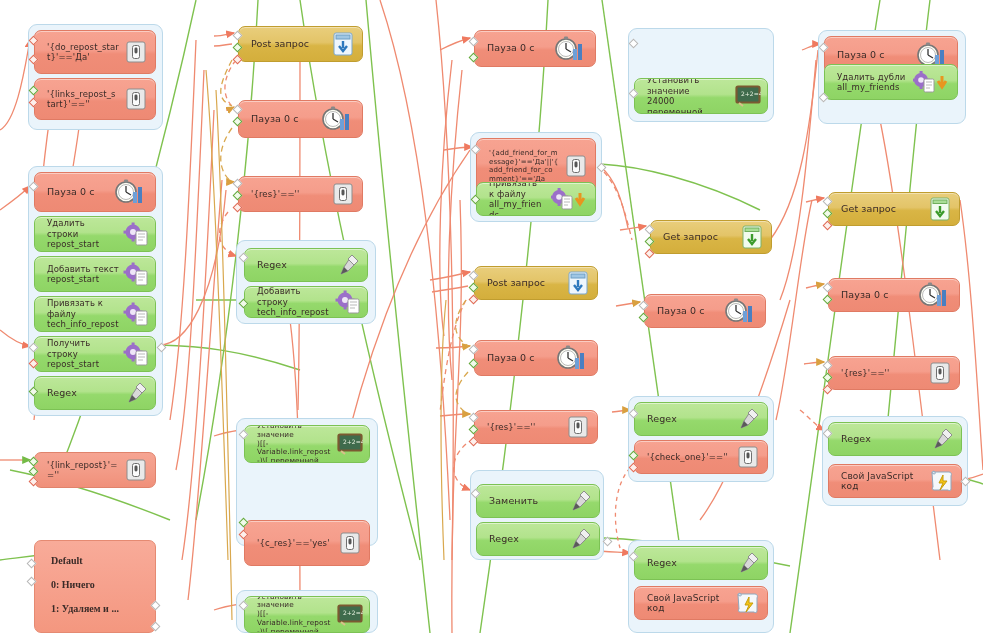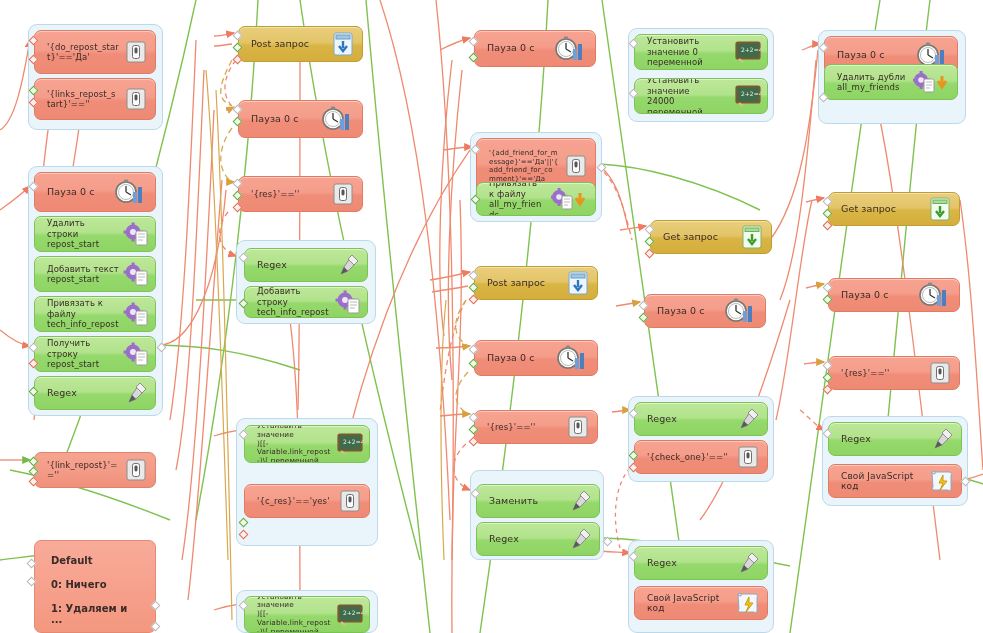--- a/index.html
+++ b/index.html
@@ -77,20 +77,21 @@
   }
   .n-switch {
     background: linear-gradient(to bottom, #f6a492 0%, #f39c88 50%, #f0907a 100%);
     border: 1px solid #e0836c;
   }
   .n-default {
     background: linear-gradient(to bottom, #f8ab99 0%, #f6a18d 50%, #f4977f 100%);
     border: 1px solid #e58a72;
     display: block;
     padding: 14px 16px;
+    font-family: Liberation Serif, serif;
   }
   .n-default .dline {
     font-size: 10px;
     font-weight: bold;
     color: #3a2b28;
     margin-bottom: 13px;
   }
 
   
   .port {
@@ -448,21 +449,21 @@
     <span class="ico">
       <svg width="26" height="22" viewBox="0 0 26 22">
           <rect x="1.5" y="1.5" width="23" height="16" rx="1.5" fill="#3f6b4c" stroke="#7b5a31" stroke-width="2.2"></rect>
           <text x="6" y="11" font-size="6" fill="#e8f2e0" font-family="DejaVu Sans">2+2=4</text>
           <path d="M4,18 L8,21" stroke="#d9c08a" stroke-width="2"></path>
         </svg>
     </span>
   </div>
 
 
-  <div class="node n-red" style="left:244px;top:484px;width:126px;height:34px;">
+  <div class="node n-red" style="left:244px;top:520px;width:126px;height:46px;">
     <span class="label">'{c_res}'=='yes'</span>
     <span class="ico">
       <svg width="22" height="22" viewBox="0 0 22 22">
           <rect x="2" y="1" width="18" height="20" rx="2" fill="#e9e9e9" stroke="#8d8d8d"></rect>
           <rect x="7.5" y="4.5" width="7" height="13" rx="2" fill="#fbfbfb" stroke="#6f6f6f"></rect>
           <rect x="9.5" y="6.5" width="3" height="6" rx="1.4" fill="#555"></rect>
         </svg>
     </span>
   </div>
 
@@ -577,31 +578,20 @@
     <span class="label" style="font-size:9.5px;">Regex</span>
     <span class="ico">
       <svg width="24" height="24" viewBox="0 0 24 24">
           <path d="M16,2 L22,8 L12,18 L5,21 L8,14 Z" fill="#d8d8d8" stroke="#8e8e8e"></path>
           <path d="M16,2 L22,8 L18,12 L12,6 Z" fill="#f0f0f0" stroke="#8e8e8e"></path>
           <path d="M8,14 L12,18 L5,21 Z" fill="#5a5a5a"></path>
         </svg>
     </span>
   </div>
 
-  <div class="node n-green" style="left:634px;top:34px;width:134px;height:36px;">
-    <span class="label">Установить значение 0
-переменной</span>
-    <span class="ico">
-      <svg width="26" height="22" viewBox="0 0 26 22">
-          <rect x="1.5" y="1.5" width="23" height="16" rx="1.5" fill="#3f6b4c" stroke="#7b5a31" stroke-width="2.2"></rect>
-          <text x="6" y="11" font-size="6" fill="#e8f2e0" font-family="DejaVu Sans">2+2=4</text>
-          <path d="M4,18 L8,21" stroke="#d9c08a" stroke-width="2"></path>
-        </svg>
-    </span>
-  </div>
 
   <div class="node n-green" style="left:634px;top:78px;width:134px;height:36px;">
     <span class="label">Установить значение
 24000 переменной</span>
     <span class="ico">
       <svg width="26" height="22" viewBox="0 0 26 22">
           <rect x="1.5" y="1.5" width="23" height="16" rx="1.5" fill="#3f6b4c" stroke="#7b5a31" stroke-width="2.2"></rect>
           <text x="6" y="11" font-size="6" fill="#e8f2e0" font-family="DejaVu Sans">2+2=4</text>
           <path d="M4,18 L8,21" stroke="#d9c08a" stroke-width="2"></path>
         </svg>

